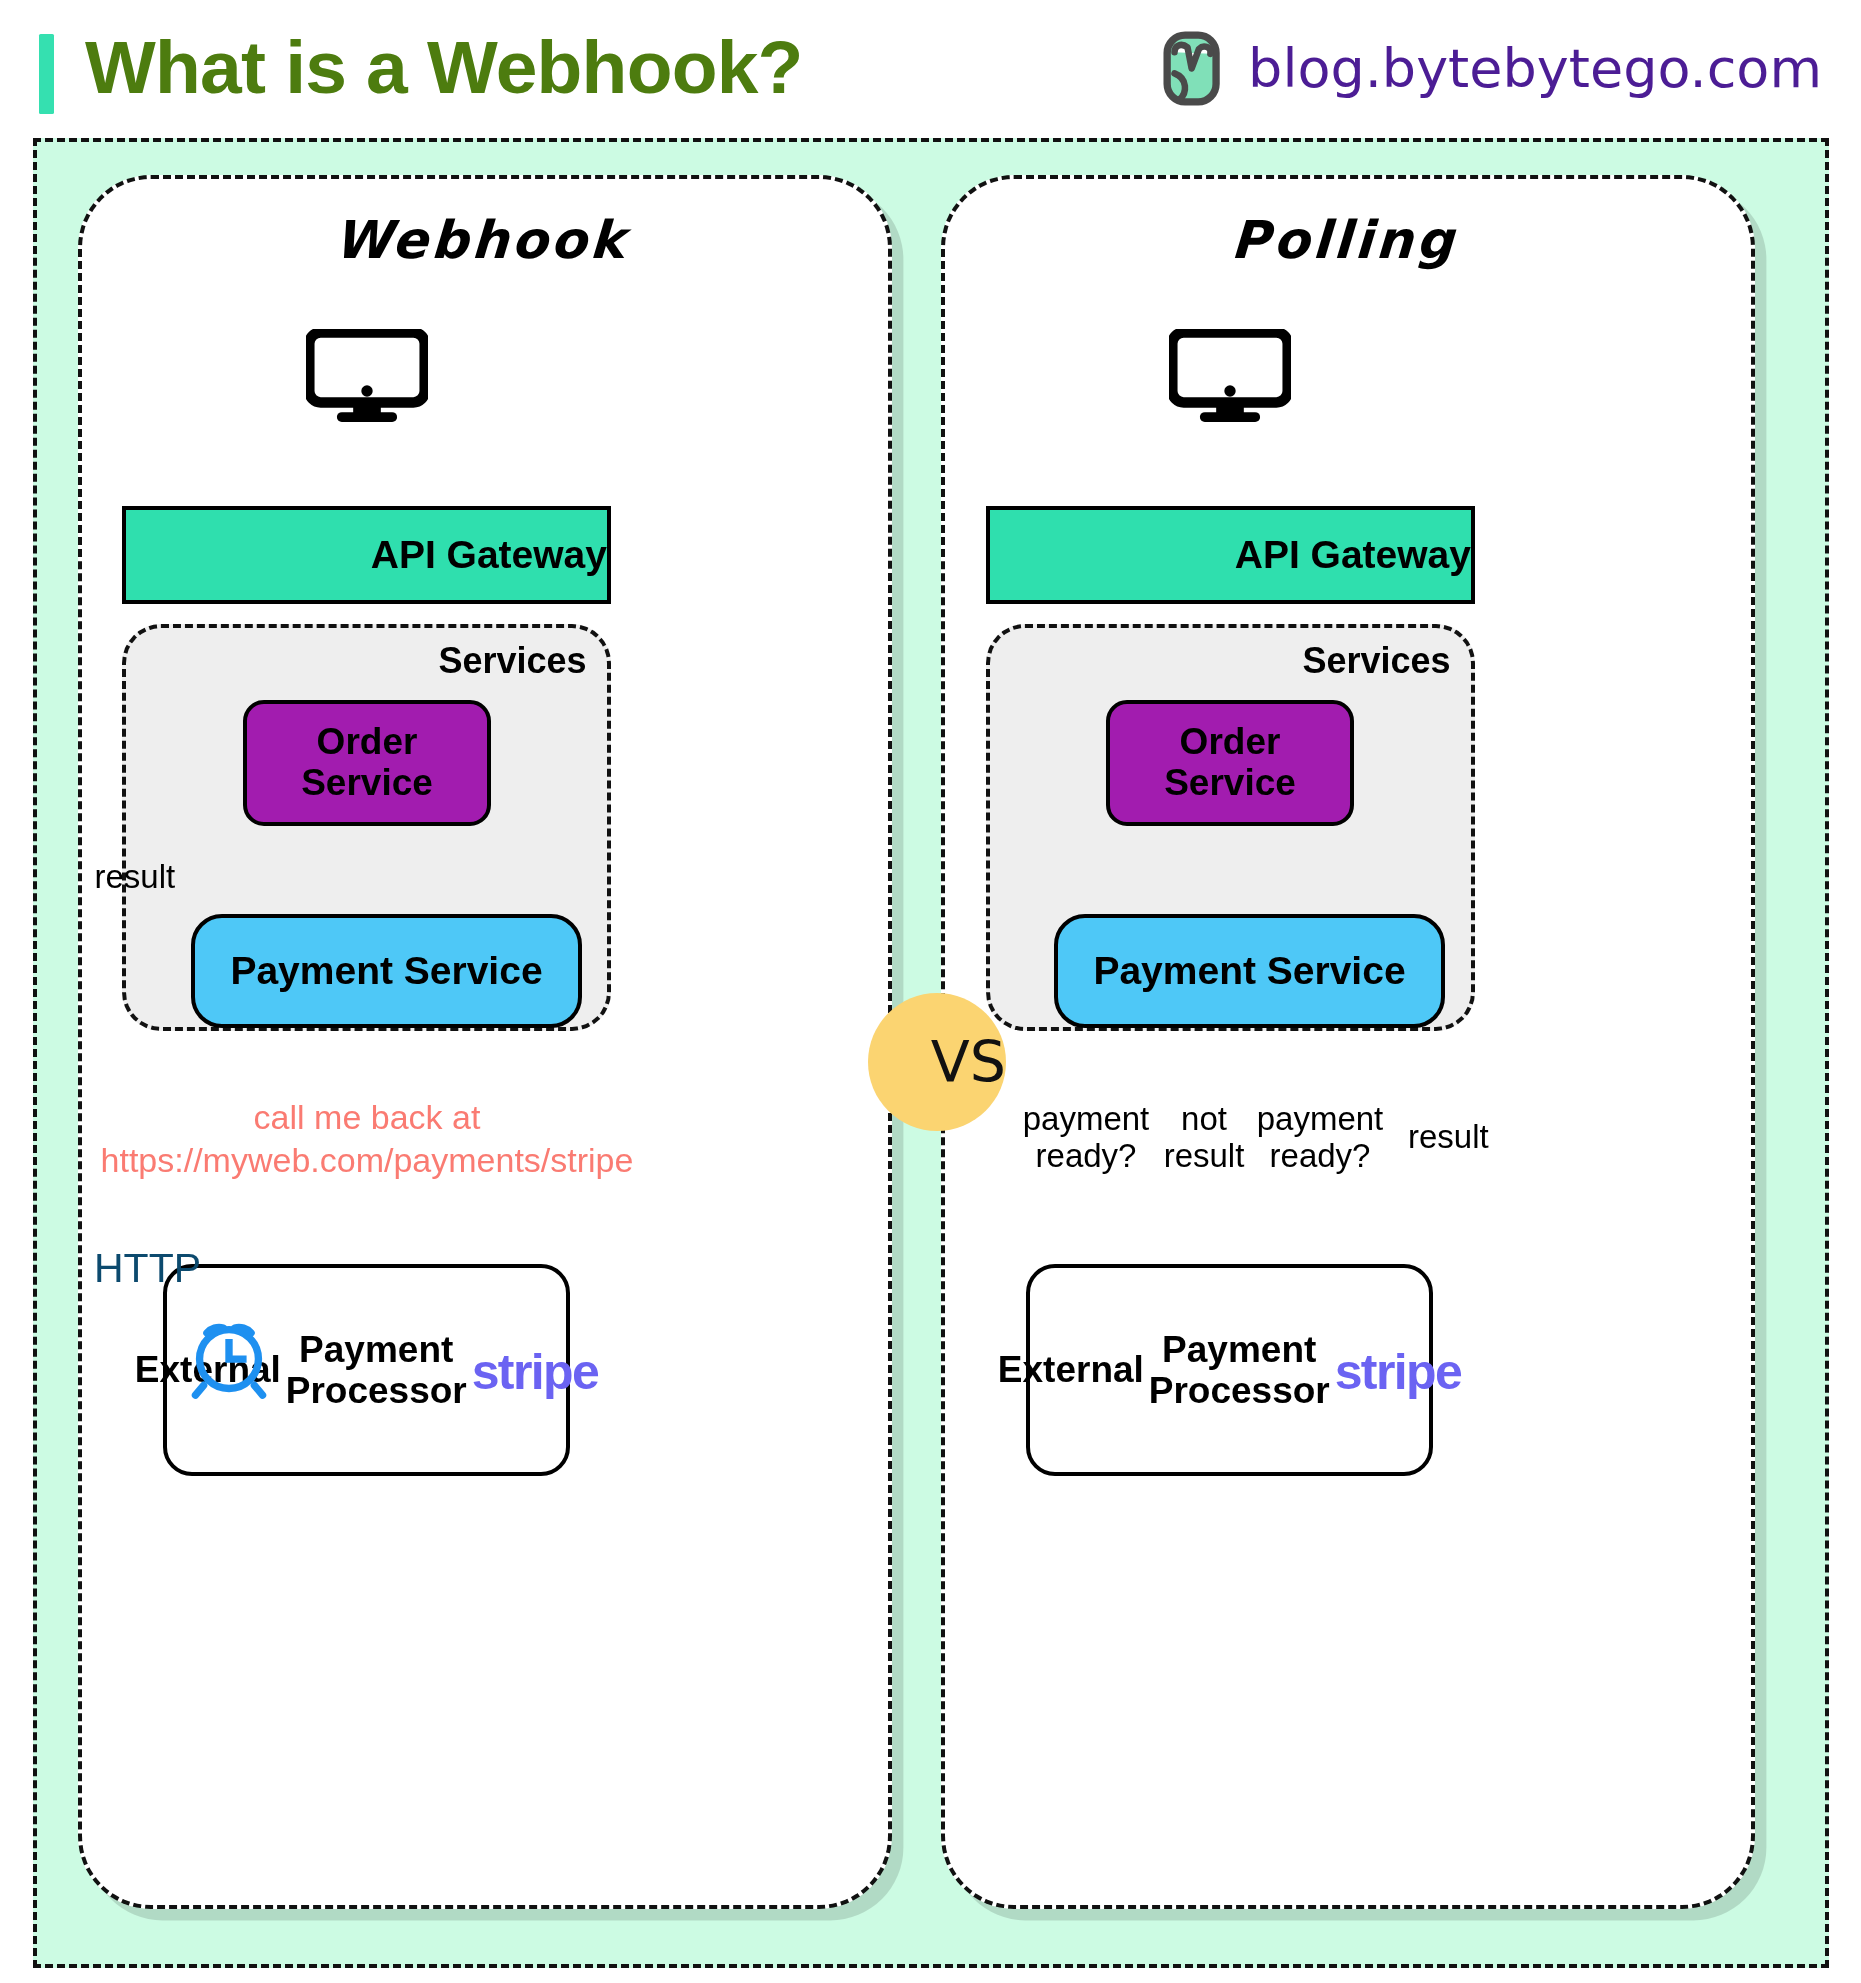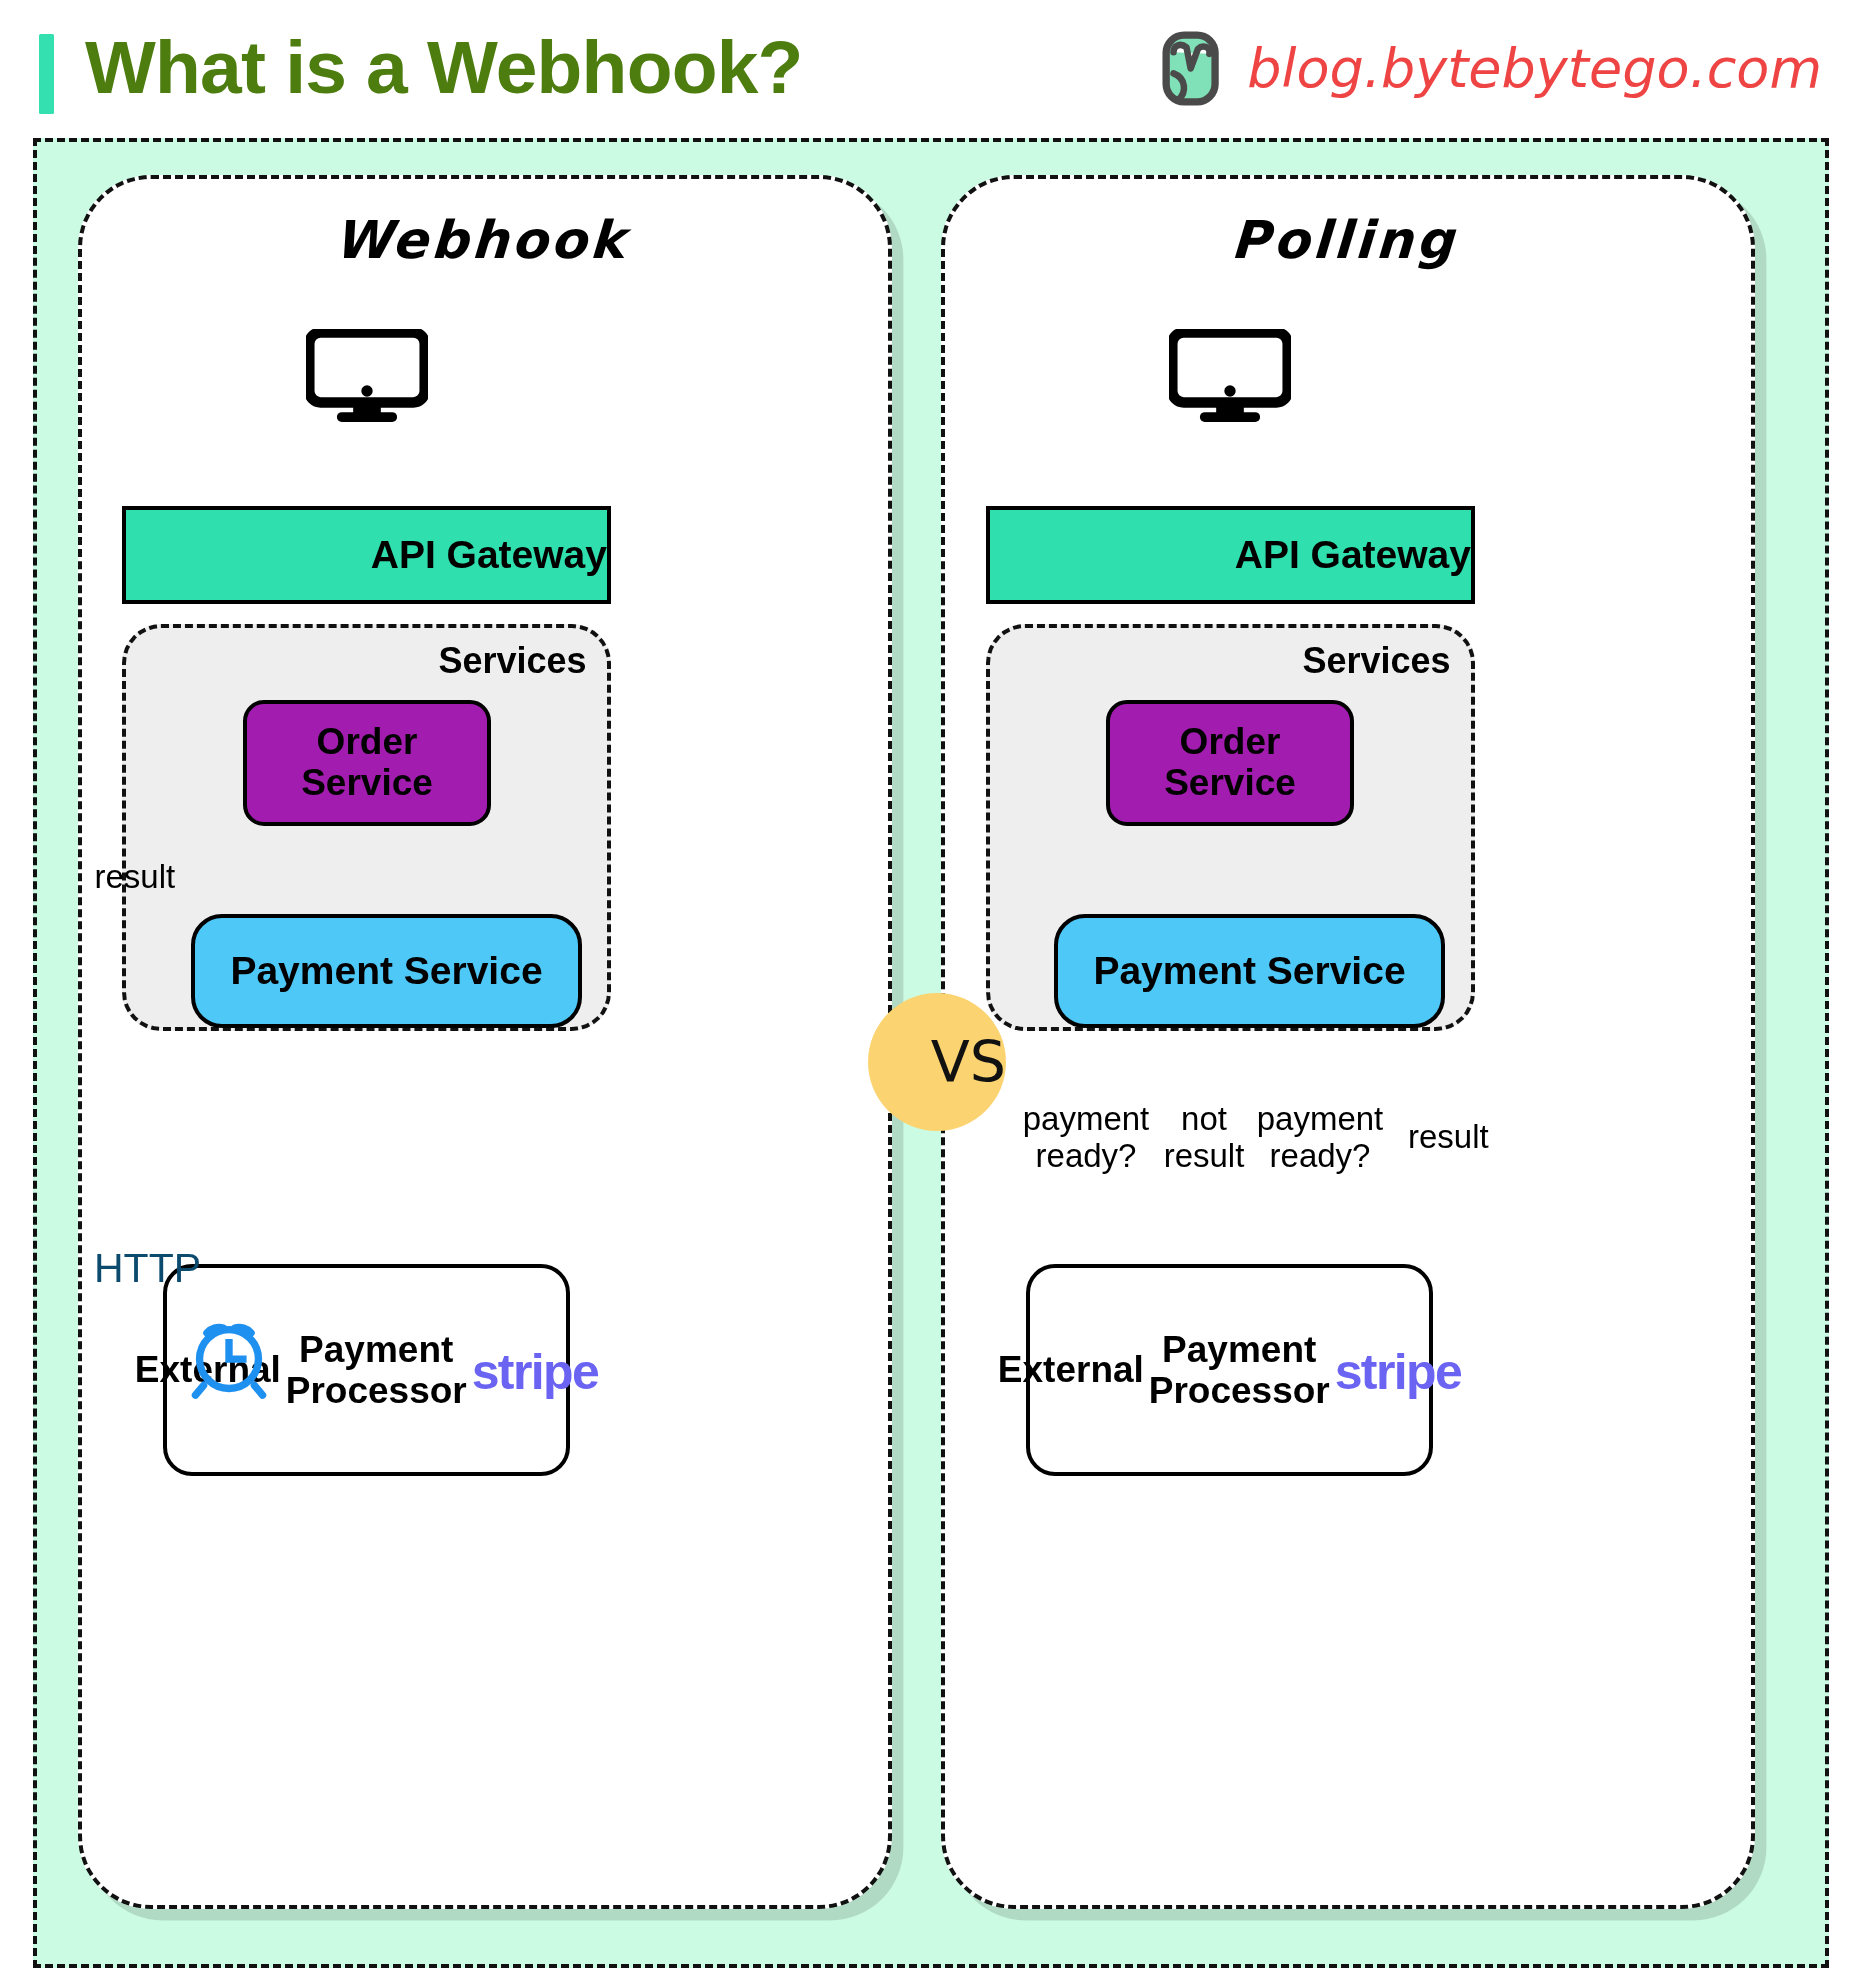--- a/index.html
+++ b/index.html
@@ -5,21 +5,21 @@
   html,body{margin:0;padding:0;background:#fff;}
   body{width:1861px;height:1983px;font-family:"Liberation Sans",sans-serif;-webkit-font-smoothing:antialiased;}
   #page{position:relative;width:1861px;height:1983px;overflow:hidden;background:#fff;}
 
   
   #header{position:absolute;left:0;top:0;width:1861px;height:138px;}
   #accent-bar{position:absolute;left:39px;top:34px;width:14.7px;height:80px;background:#35e0b0;border-radius:1.6px;}
   #page-title{position:absolute;left:85px;top:18px;font-size:75px;font-weight:bold;color:#4d7c0f;letter-spacing:-0.8px;line-height:98px;white-space:nowrap;}
   #brand{position:absolute;right:39px;top:31px;display:flex;align-items:center;gap:18px;}
   #brand-logo{width:67px;height:75px;flex:0 0 auto;}
-  #brand-url{font-size:54px;color:#ef4444;font-family:"DejaVu Sans",sans-serif;letter-spacing:0px;white-space:nowrap;font-style:italic;}
+  #brand-url{font-size:54px;color:#4c1d95;font-family:"DejaVu Sans",sans-serif;letter-spacing:0px;white-space:nowrap;}
 
   
   #canvas{position:absolute;left:33px;top:138px;width:1796px;height:1830px;
           background:#ccfbe3;border:4.1px dashed #111;box-sizing:border-box;}
 
   
   .panel{position:absolute;top:33px;width:814px;height:1734px;background:#fff;
          border:4.1px dashed #111;border-radius:73px;box-sizing:border-box;
          box-shadow:11.4px 11.4px 0 rgba(0,0,0,.13);}
   #panel-webhook{left:41px;}
@@ -140,20 +140,24 @@
 
     <div class="node order" style="left:206px;top:558px;">
       <span>Order
 Service</span>
     </div>
 
     <div class="node pay" style="left:134px;top:772px;">
       <span>Payment Service</span>
     </div>
 
+    <div class="lbl-red" style="left:45px;top:954px;width:570px;">
+      <div>call me back at</div>
+      <div>https://myweb.com/payments/stripe</div>
+    </div>
 
     <div class="node ext" style="left:126px;top:1122px;">
       <div>External</div>
       <div>Payment Processor</div>
       <div class="stripe-word">stripe</div>
     </div>
 
     <div class="lbl" style="left:24.4px;top:717px;width:147px;">result</div>
 
     <div class="lbl-http" style="left:57px;top:1103px;">HTTP</div>

